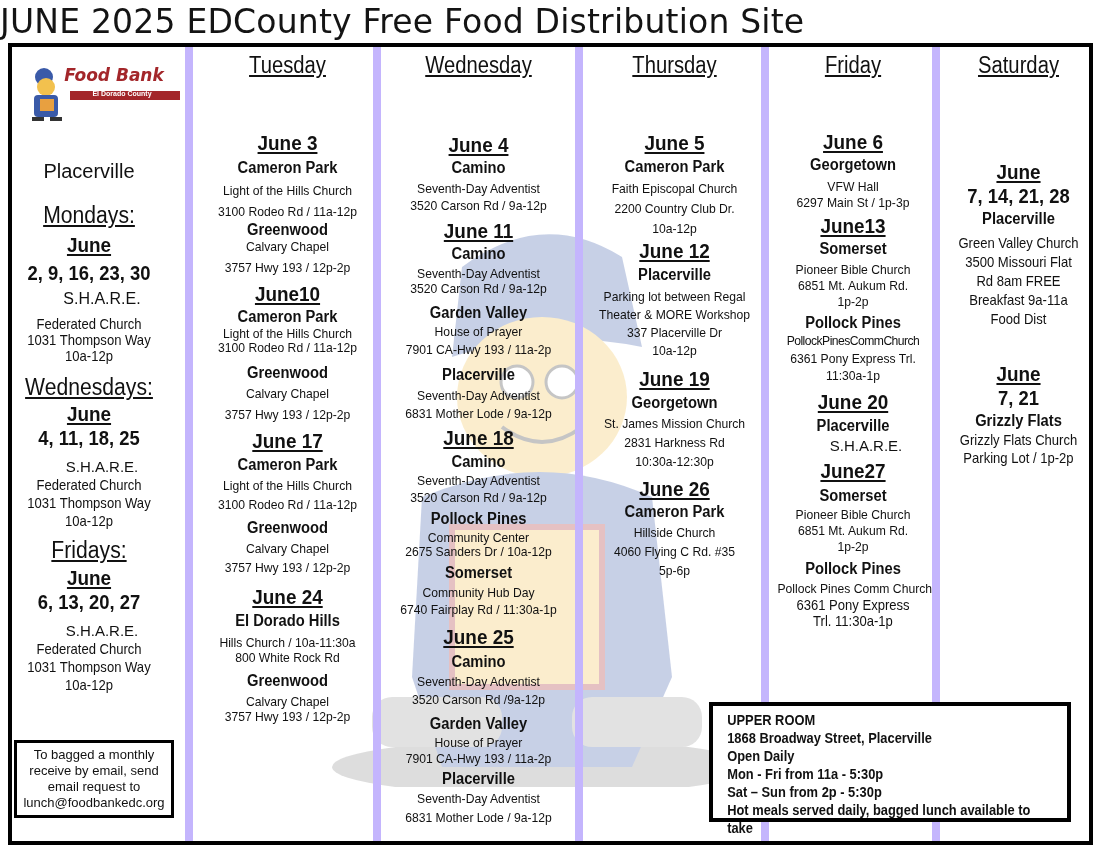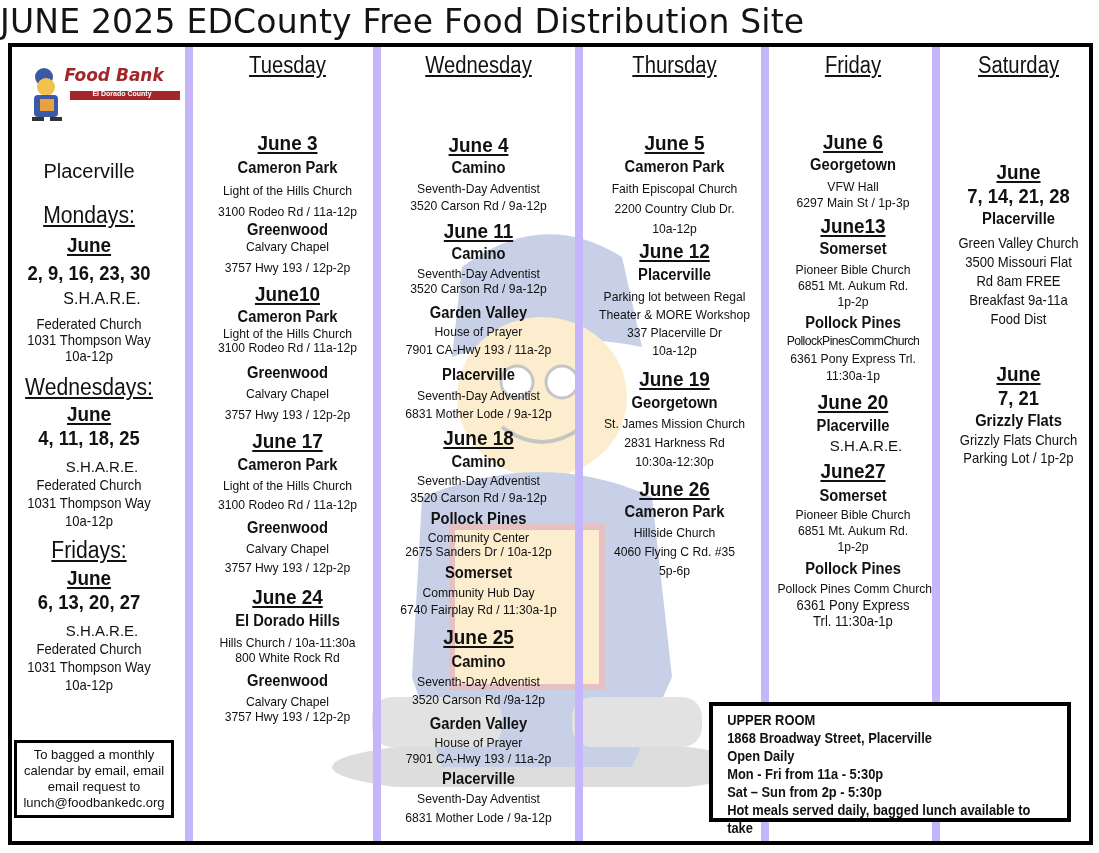--- a/index.html
+++ b/index.html
@@ -77,21 +77,21 @@
     <div class="item bigu" style="top:489px;">Fridays:</div>
     <div class="item date" style="top:519px;">June</div>
     <div class="item bignum" style="top:543px;">6, 13, 20, 27</div>
     <div class="item share" style="top:574px; font-size:15px;">S.H.A.R.E.</div>
     <div class="item line" style="top:594px; font-size:14.5px;">Federated Church</div>
     <div class="item line" style="top:612px; font-size:14.5px;">1031 Thompson Way</div>
     <div class="item line" style="top:630px; font-size:14.5px;">10a-12p</div>
 
     <div class="email-box">
       <div>To bagged a monthly</div>
-      <div>calendar by email, email</div>
+      <div>receive by email, send</div>
       <div>email request to</div>
       <div>lunch@foodbankedc.org</div>
     </div>
   </div>
 
   <div class="col sep" style="left:173px; width:189px;">
     <div class="day-head">Tuesday</div>
     <div class="item date" style="top:84px;">June 3</div>
     <div class="item city" style="top:111px;">Cameron Park</div>
     <div class="item line" style="top:136px;">Light of the Hills Church</div>

